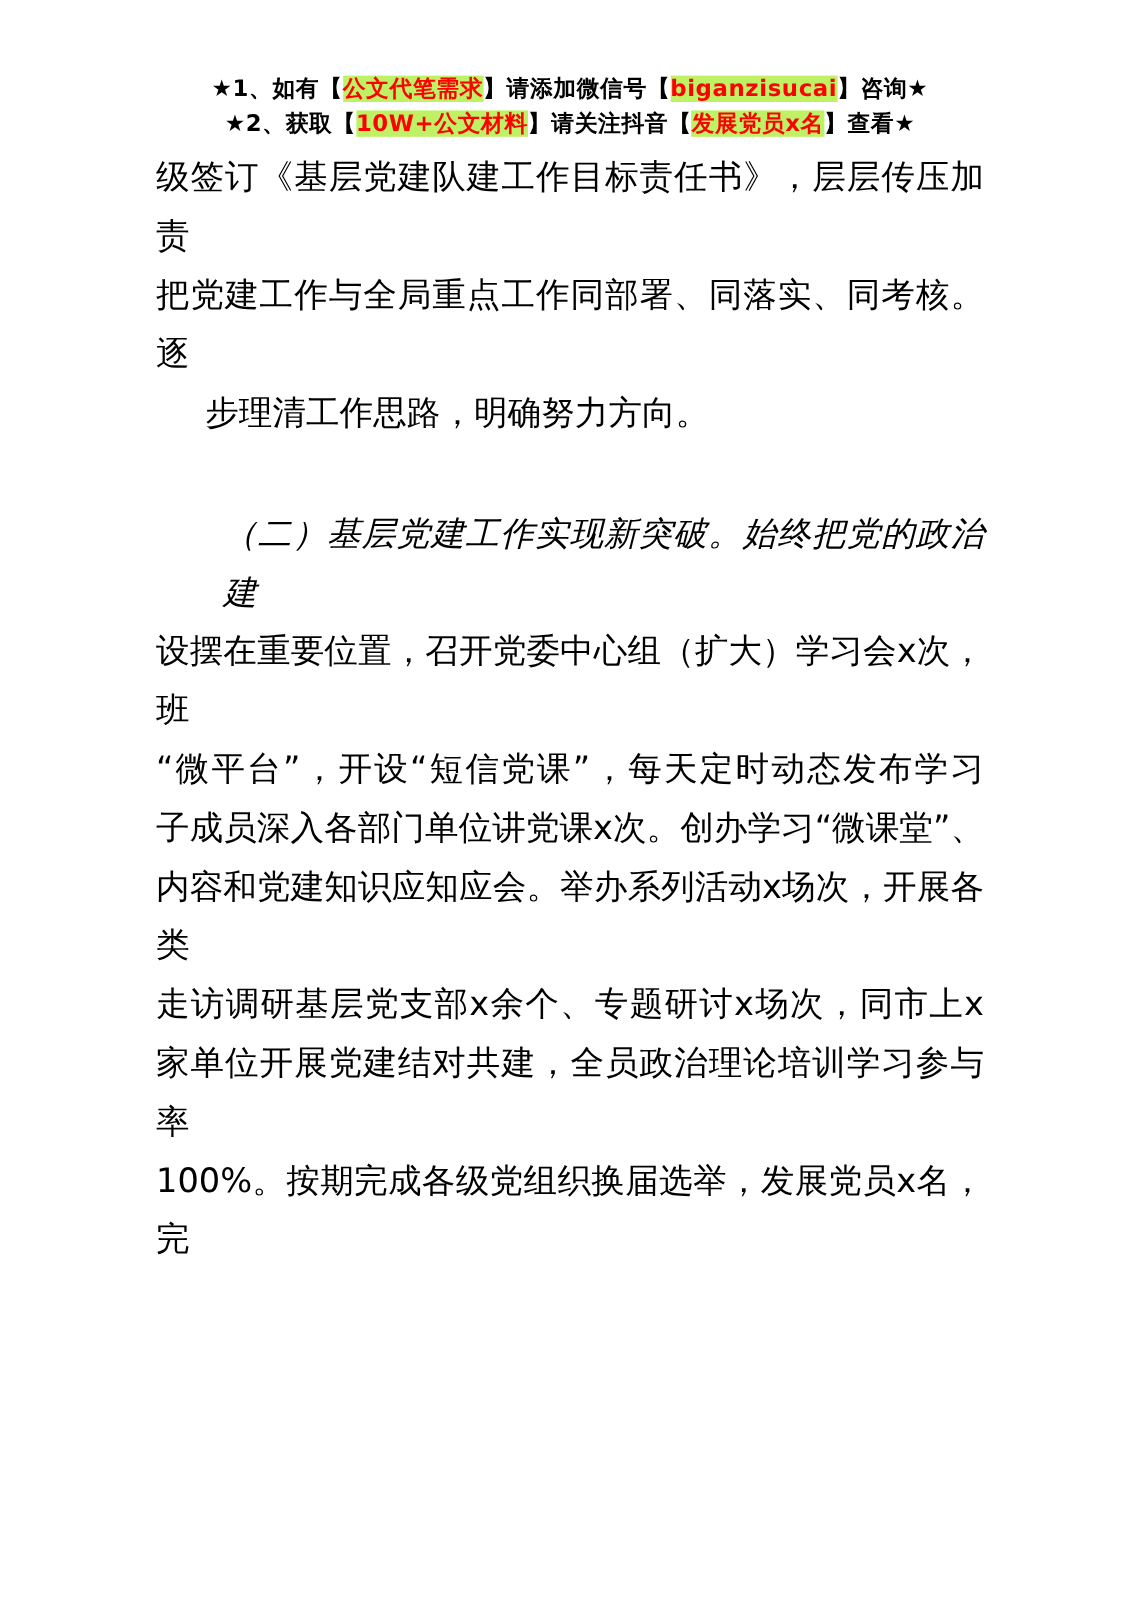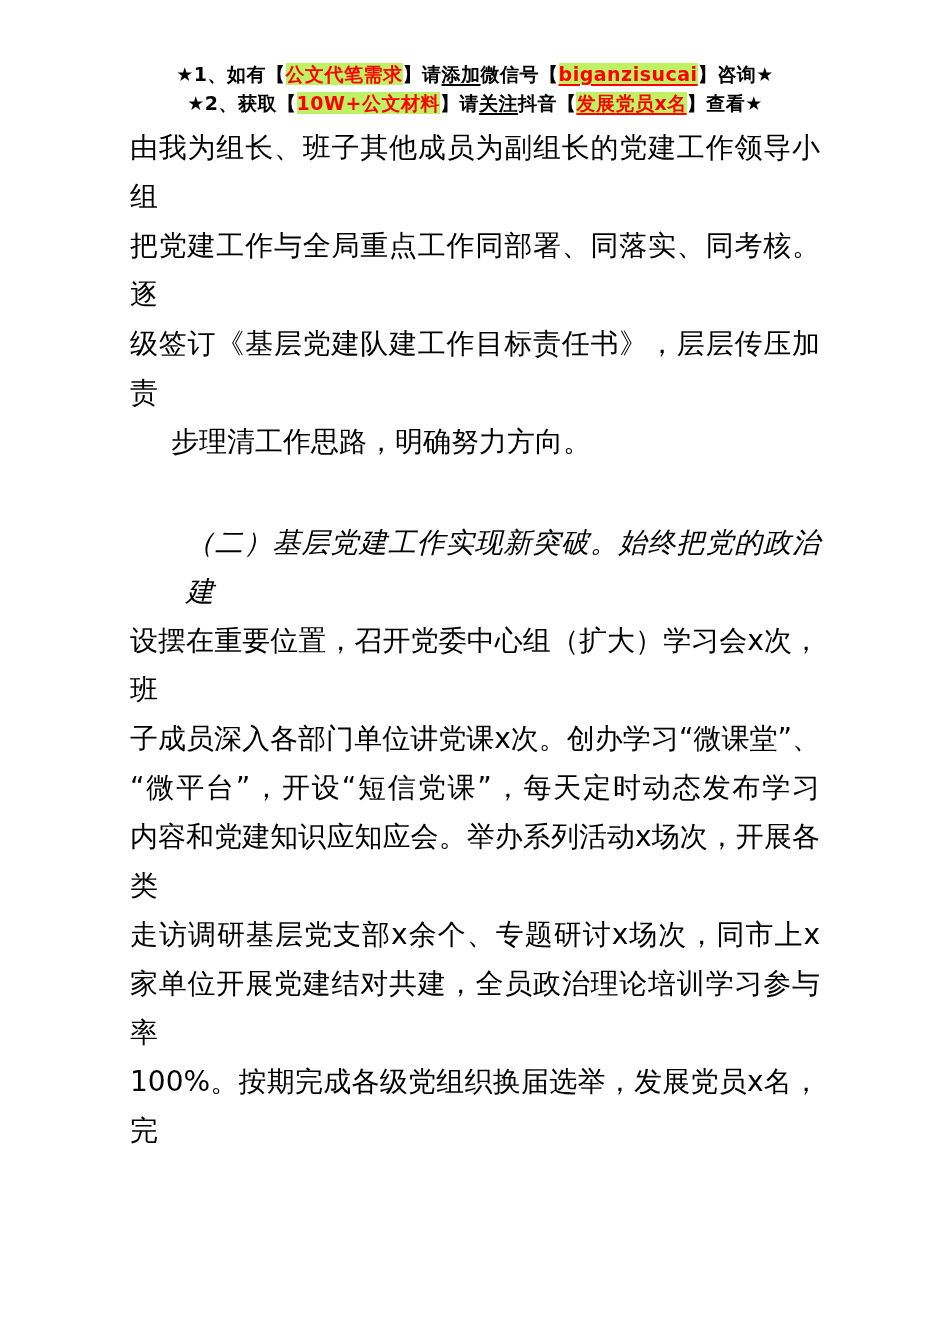--- a/index.html
+++ b/index.html
@@ -23,21 +23,20 @@
     text-align: center;
     font-weight: bold;
     font-size: 19px;
     line-height: 29px;
     letter-spacing: 0.5px;
     color: #000000;
   }
   .promo .seg { white-space: pre; }
   .promo .hl { color: #ff0000; background: #bef264; }
   .promo .u {
-    text-decoration: underline;
     text-decoration-thickness: 2px;
     text-underline-offset: 3px;
   }
   
   .doc-body {
     width: 690px;
     margin: 5px auto 0 auto;
     font-size: 28px;
     color: #000000;
   }
@@ -53,30 +52,29 @@
 </head>
 <body>
 
 <div class="page">
   <div class="promo promo-header">
       <div><span class="seg">★1、如有【</span><span class="seg hl">公文代笔需求</span><span class="seg">】请</span><span class="seg u">添加</span><span class="seg">微信号【</span><span class="seg hl u">biganzisucai</span><span class="seg">】咨询★</span></div>
       <div><span class="seg">★2、获取【</span><span class="seg hl">10W+公文材料</span><span class="seg">】请</span><span class="seg u">关注</span><span class="seg">抖音【</span><span class="seg hl u">发展党员x名</span><span class="seg">】查看★</span></div>
     </div>
   <div class="doc-body">
       <div class="para">
-        <div class="bline">由我为组长、班子其他成员为副组长的党建工作领导小组</div>
+        <div class="bline">级签订《基层党建队建工作目标责任书》，层层传压加责</div>
         <div class="bline">把党建工作与全局重点工作同部署、同落实、同考核。逐</div>
-        <div class="bline">级签订《基层党建队建工作目标责任书》，层层传压加责</div>
         <div class="bline noju">步理清工作思路，明确努力方向。</div>
       </div>
       <div class="para">
         <div class="bline ind">（二）基层党建工作实现新突破。始终把党的政治建</div>
         <div class="bline">设摆在重要位置，召开党委中心组（扩大）学习会x次，班</div>
+        <div class="bline">“微平台”，开设“短信党课”，每天定时动态发布学习</div>
         <div class="bline">子成员深入各部门单位讲党课x次。创办学习“微课堂”、</div>
-        <div class="bline">“微平台”，开设“短信党课”，每天定时动态发布学习</div>
         <div class="bline">内容和党建知识应知应会。举办系列活动x场次，开展各类</div>
         <div class="bline">走访调研基层党支部x余个、专题研讨x场次，同市上x</div>
         <div class="bline">家单位开展党建结对共建，全员政治理论培训学习参与率</div>
         <div class="bline">100%。按期完成各级党组织换届选举，发展党员x名，完</div>
       </div>
     </div>
 
 </div>
 
 </body></html>

